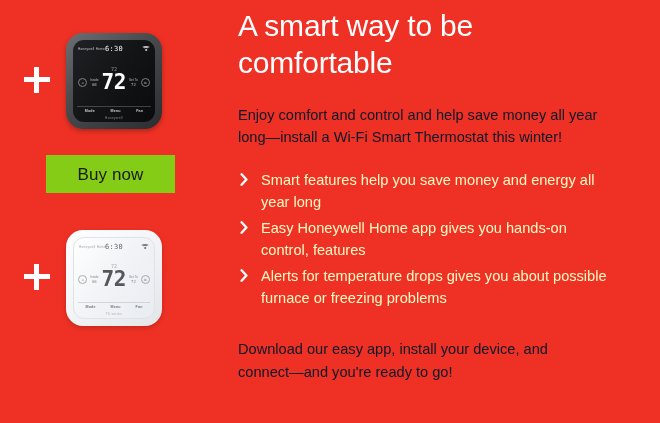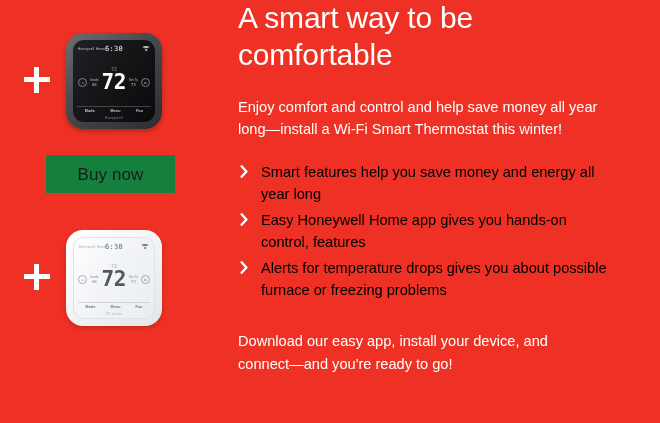--- a/index.html
+++ b/index.html
@@ -241,21 +241,21 @@
     bottom: 2px;
     text-align: center;
     font-size: 3.1px;
     letter-spacing: 0.4px;
     opacity: 0.5;
   }
 
   
   .cta {
     position: absolute;
-    background: #15803d;
+    background: #84cc16;
     color: #1a1a1a;
     border: none;
     font-family: "Liberation Sans", sans-serif;
     font-size: 17px;
     letter-spacing: 0.1px;
     text-align: center;
     cursor: pointer;
     padding: 0;
     line-height: 1;
     display: flex;
@@ -279,53 +279,53 @@
   .right-col {
     position: absolute;
     left: 238px;
     top: 0;
     width: 412px;
     height: 423px;
     color: #ffffff;
   }
   .headline {
     margin: 0;
-    padding-top: 0;
+    padding-top: 8px;
     font-size: 30px;
     font-weight: 300;
     line-height: 1.23;
     letter-spacing: -0.2px;
     color: #ffffff;
     font-family: "Liberation Sans", sans-serif;
     max-width: 330px;
   }
   .body-para {
     margin: 0;
     font-size: 14.6px;
     line-height: 1.52;
-    color: #ffffff;
+    color: #0f172a;
     font-weight: 400;
     max-width: 362px;
   }
   #intro-paragraph { margin-top: 22px; }
   #outro-paragraph { margin-top: 29px; }
 
   .bullet-list {
     list-style: none;
     margin: 22px 0 0 0;
     padding: 0;
     max-width: 380px;
   }
   .bullet-item {
     position: relative;
     padding-left: 23px;
     margin-bottom: 4px;
     font-size: 14.6px;
     line-height: 1.5;
-    color: #000000;
+    color: #fef9c3;
   }
   .chevron-icon {
     position: absolute;
     left: 2px;
     top: 3px;
     width: 9px;
     height: 13px;
     color: #ffffff;
   }
   .chevron-icon svg { display: block; }

